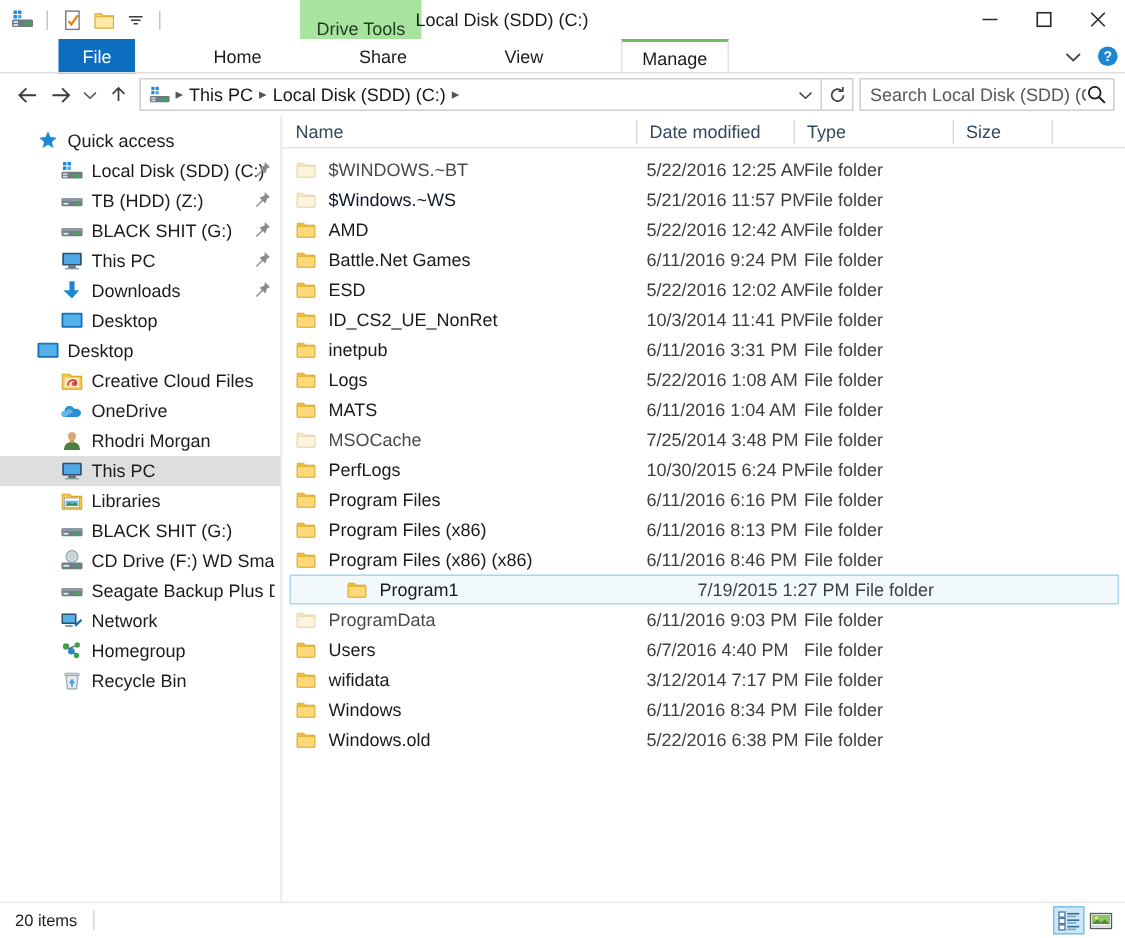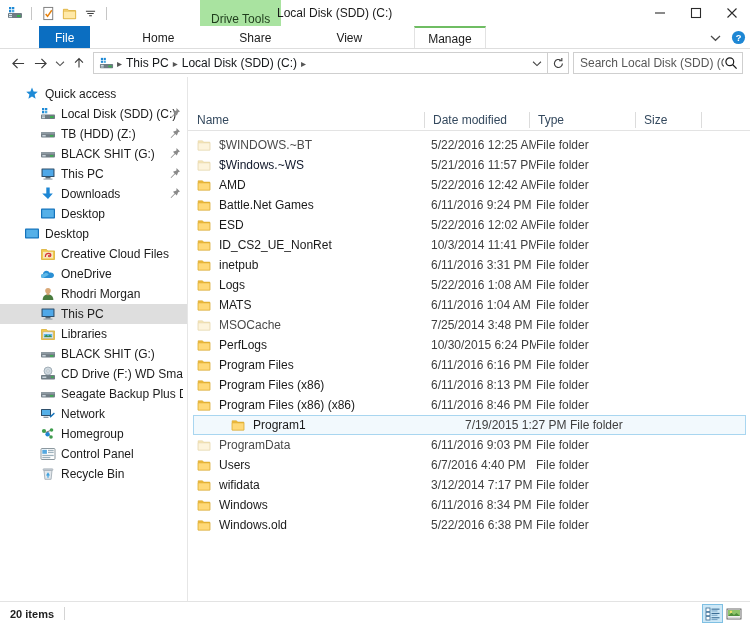--- a/index.html
+++ b/index.html
@@ -100,21 +100,21 @@
     font-size: 12px; color: #1c1c1c; white-space: nowrap; padding-right: 4px;
   }
   .nav-item.selected { background: #dedede; }
   .nav-ico { width: 16px; height: 16px; flex: 0 0 16px; display: flex; align-items: center; justify-content: center; margin-right: 5px; }
   .nav-label { overflow: hidden; text-overflow: clip; }
   .pin { position: absolute; right: 6px; top: 3px; width: 12px; height: 13px; }
   .lvl0 { padding-left: 24px; }
   .lvl1 { padding-left: 40px; }
 
   
-  .filepane { flex: 1 1 auto; min-width: 0; display: flex; flex-direction: column; background: #ffffff; margin-top: 32px; }
+  .filepane { flex: 1 1 auto; min-width: 0; display: flex; flex-direction: column; background: #ffffff; }
   .colheaders {
     height: 22px; flex: 0 0 22px; display: flex; align-items: center;
     border-bottom: 1px solid #e3e3e3; position: relative;
   }
   .colh {
     font-size: 12px; color: #34495e; height: 22px; display: flex; align-items: center;
     padding-left: 9px; position: relative;
   }
   .colh + .colh::before {
     content: ""; position: absolute; left: 0; top: 3px; bottom: 3px; width: 1px; background: #dcdcdc;
@@ -137,21 +137,21 @@
   .cell.name { width: 212px; flex: 0 0 212px; }
   .cell.date { width: 105px; flex: 0 0 105px; color: #3f3f3f; }
   .cell.type { width: 110px; flex: 0 0 110px; color: #3f3f3f; }
   .cell.size { flex: 1 1 auto; color: #3f3f3f; }
 
   
   .statusbar {
     height: 24px; flex: 0 0 24px; display: flex; align-items: center;
     border-top: 1px solid #e3e3e3; background: #ffffff; padding: 0 6px 0 10px;
   }
-  .status-text { font-size: 11px; color: #1f1f1f; font-weight: bold; }
+  .status-text { font-size: 11px; color: #1f1f1f; }
   .status-sep { width:1px; height:13px; background:#d4d4d4; margin-left:10px; }
   .status-spacer { flex: 1 1 auto; }
   .viewbtn {
     width: 21px; height: 19px; display: flex; align-items: center; justify-content: center;
     border: 1px solid transparent;
   }
   .viewbtn.active { background: #cde8f7; border: 1px solid #7fc0e3; }
 </style>
 </head>
 <body>
@@ -517,33 +517,20 @@
           <span class="nav-ico">
             <svg width="16" height="16" viewBox="0 0 16 16">
               <circle cx="4" cy="5" r="2.1" fill="#3f9e4d"></circle>
               <circle cx="11.5" cy="4" r="1.8" fill="#3f9e4d"></circle>
               <circle cx="11" cy="11" r="1.8" fill="#3f9e4d"></circle>
               <circle cx="7.6" cy="8.2" r="2.2" fill="#1e87d4"></circle>
               <path d="M5.6 6.5 L9.9 4.7 M9.5 9.4 L10.4 10" stroke="#5a5a5a" stroke-width="0.9"></path>
             </svg>
           </span>
           <span class="nav-label">Homegroup</span>
-        </div>
-        <div class="nav-item lvl1">
-          <span class="nav-ico">
-            <svg width="16" height="16" viewBox="0 0 16 16">
-              <rect x="1" y="2.5" width="14" height="11" rx="1" fill="#ffffff" stroke="#7f8c94" stroke-width="0.9"></rect>
-              <rect x="2.3" y="3.8" width="4.6" height="4" fill="#55a8e0"></rect>
-              <rect x="8" y="3.8" width="5.7" height="1.3" fill="#9fb2bd"></rect>
-              <rect x="8" y="5.8" width="5.7" height="1.3" fill="#9fb2bd"></rect>
-              <rect x="2.3" y="8.8" width="11.4" height="1.3" fill="#9fb2bd"></rect>
-              <rect x="2.3" y="10.9" width="8" height="1.3" fill="#9fb2bd"></rect>
-            </svg>
-          </span>
-          <span class="nav-label">Control Panel</span>
         </div>
         <div class="nav-item lvl1">
           <span class="nav-ico">
             <svg width="16" height="16" viewBox="0 0 16 16">
               <path d="M4 4.2 h8 l-0.9 9.1 h-6.2 z" fill="#e3e8ec" stroke="#9aa6ae" stroke-width="0.8"></path>
               <rect x="3.1" y="2.8" width="9.8" height="1.6" rx="0.6" fill="#c7d0d6" stroke="#9aa6ae" stroke-width="0.6"></rect>
               <path d="M8 6.3 L6 9.5 h1.4 v2.3 h1.2 V9.5 h1.4 z" fill="#3aa0e0"></path>
             </svg>
           </span>
           <span class="nav-label">Recycle Bin</span>

